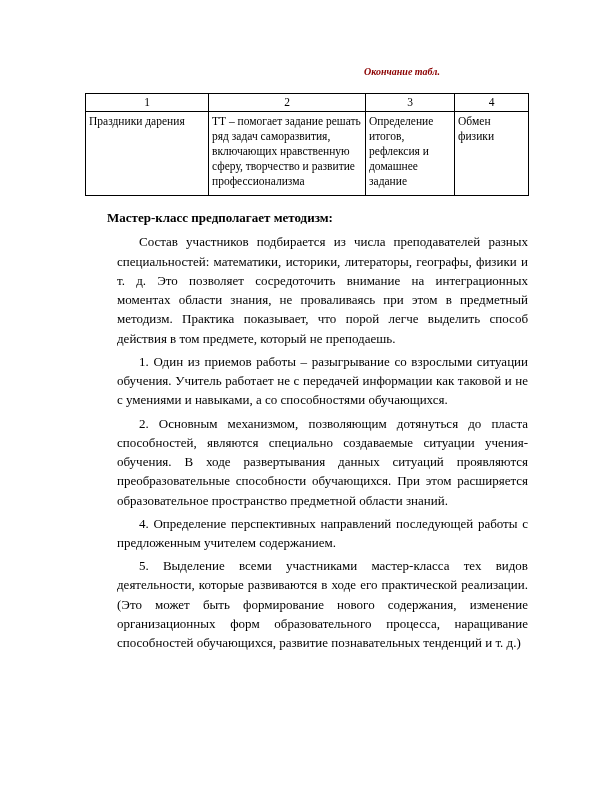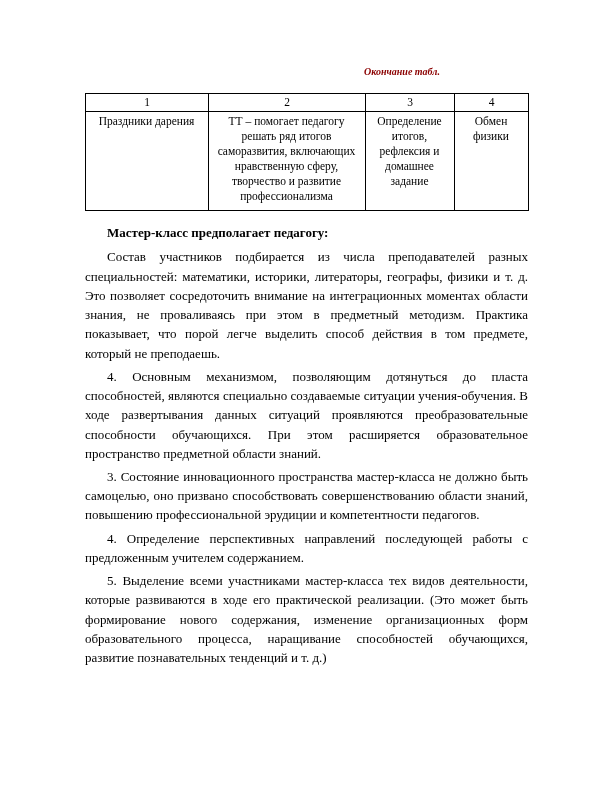--- a/index.html
+++ b/index.html
@@ -45,41 +45,42 @@
     border: 1.5px solid #000000;
   }
   table.doc-table th {
     font-weight: normal;
     text-align: center;
     padding: 1px 2px;
     height: 17px;
   }
   table.doc-table td {
     vertical-align: top;
-    text-align: center;
+    text-align: left;
     padding: 2px 4px 6px 3px;
   }
   .col-1 { width: 123px; }
   .col-2 { width: 157px; }
   .col-3 { width: 89px; }
   .col-4 { width: 74px; }
   .section-heading {
     margin-top: 13px;
     margin-bottom: 5px;
     font-size: 13px;
     font-weight: bold;
     text-indent: 22px;
     line-height: 1.45;
   }
   .body-paragraph {
     font-size: 13px;
     line-height: 1.48;
     text-align: justify;
     text-indent: 22px;
     margin-bottom: 4px;
+    margin-left: 32px;
   }
 </style>
 </head>
 <body>
 
 <div class="page">
 
   <div class="continuation-note" style="color: rgb(139, 0, 0);">Окончание табл.</div>
 
   <div class="content">
@@ -95,29 +96,29 @@
         <tr>
           <th>1</th>
           <th>2</th>
           <th>3</th>
           <th>4</th>
         </tr>
       </thead>
       <tbody>
         <tr>
           <td>Праздники дарения</td>
-          <td>ТТ – помогает педагогу решать ряд итогов саморазвития, включающих нравственную сферу, творчество и развитие профессионализма</td>
+          <td>ТТ – помогает задание решать ряд задач саморазвития, включающих нравственную сферу, творчество и развитие профессионализма</td>
           <td>Определение итогов, рефлексия и домашнее задание</td>
           <td>Обмен физики</td>
         </tr>
       </tbody>
     </table>
 
-    <p class="section-heading">Мастер-класс предполагает педагогу:</p>
+    <p class="section-heading">Мастер-класс предполагает методизм:</p>
 
     <p class="body-paragraph">Состав участников подбирается из числа преподавателей разных специальностей: математики, историки, литераторы, географы, физики и т. д. Это позволяет сосредоточить внимание на интеграционных моментах области знания, не проваливаясь при этом в предметный методизм. Практика показывает, что порой легче выделить способ действия в том предмете, который не преподаешь.</p>
-    <p class="body-paragraph">4. Основным механизмом, позволяющим дотянуться до пласта способностей, являются специально создаваемые ситуации учения-обучения. В ходе развертывания данных ситуаций проявляются преобразовательные способности обучающихся. При этом расширяется образовательное пространство предметной области знаний.</p>
-    <p class="body-paragraph">3. Состояние инновационного пространства мастер-класса не должно быть самоцелью, оно призвано способствовать совершенствованию области знаний, повышению профессиональной эрудиции и компетентности педагогов.</p>
+    <p class="body-paragraph">1. Один из приемов работы – разыгрывание со взрослыми ситуации обучения. Учитель работает не с передачей информации как таковой и не с умениями и навыками, а со способностями обучающихся.</p>
+    <p class="body-paragraph">2. Основным механизмом, позволяющим дотянуться до пласта способностей, являются специально создаваемые ситуации учения-обучения. В ходе развертывания данных ситуаций проявляются преобразовательные способности обучающихся. При этом расширяется образовательное пространство предметной области знаний.</p>
     <p class="body-paragraph">4. Определение перспективных направлений последующей работы с предложенным учителем содержанием.</p>
     <p class="body-paragraph">5. Выделение всеми участниками мастер-класса тех видов деятельности, которые развиваются в ходе его практической реализации. (Это может быть формирование нового содержания, изменение организационных форм образовательного процесса, наращивание способностей обучающихся, развитие познавательных тенденций и т. д.)</p>
 
   </div>
 </div>
 
 </body></html>

